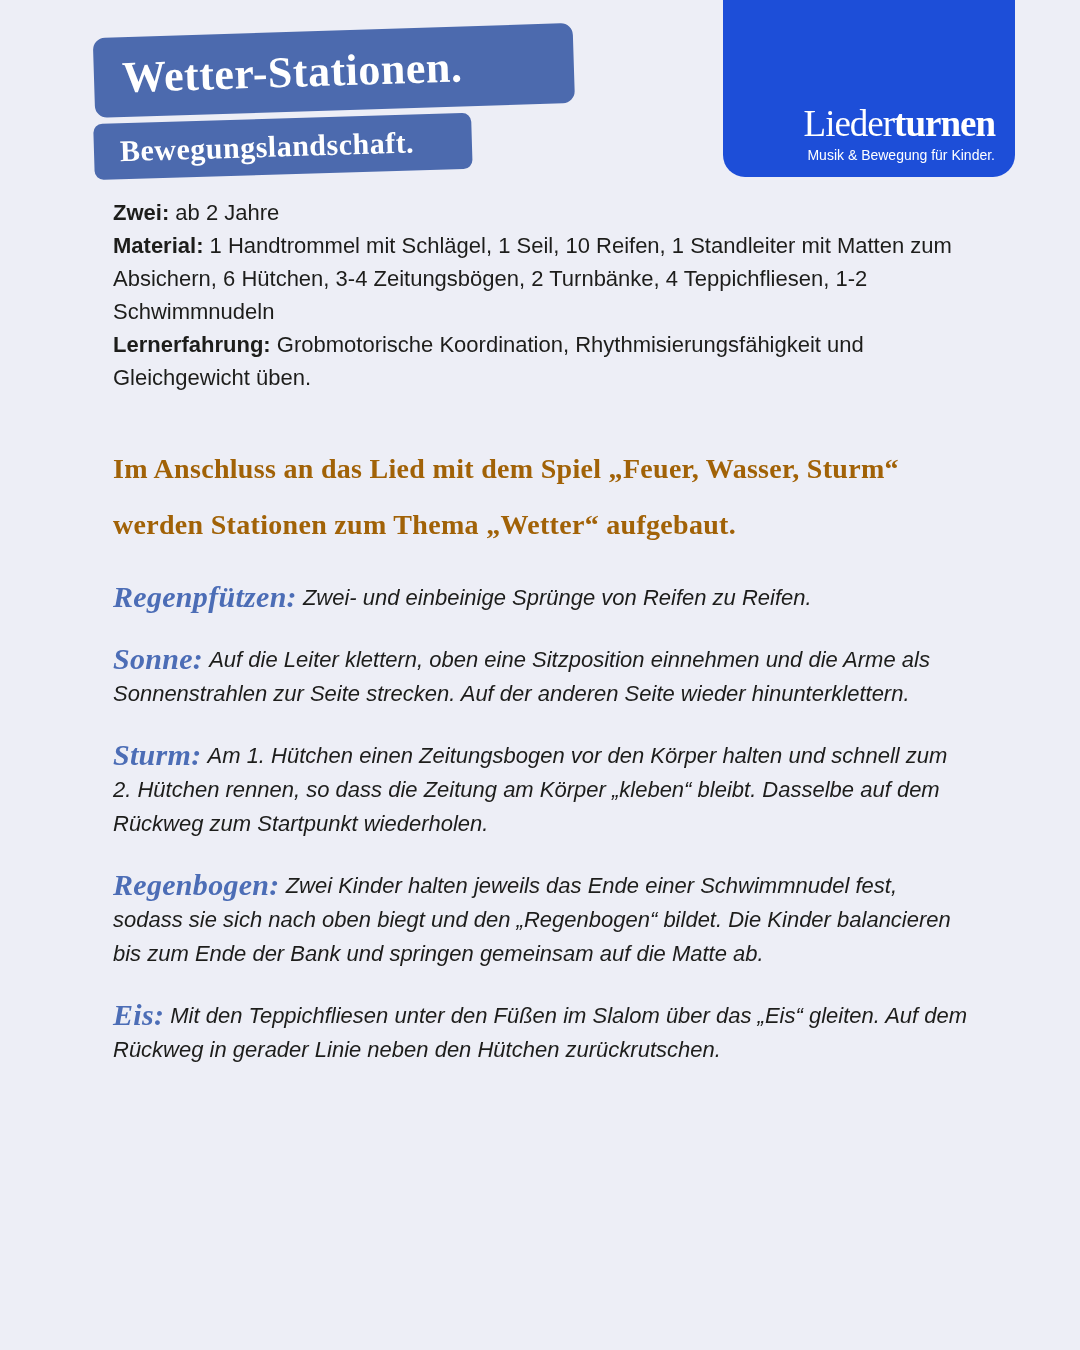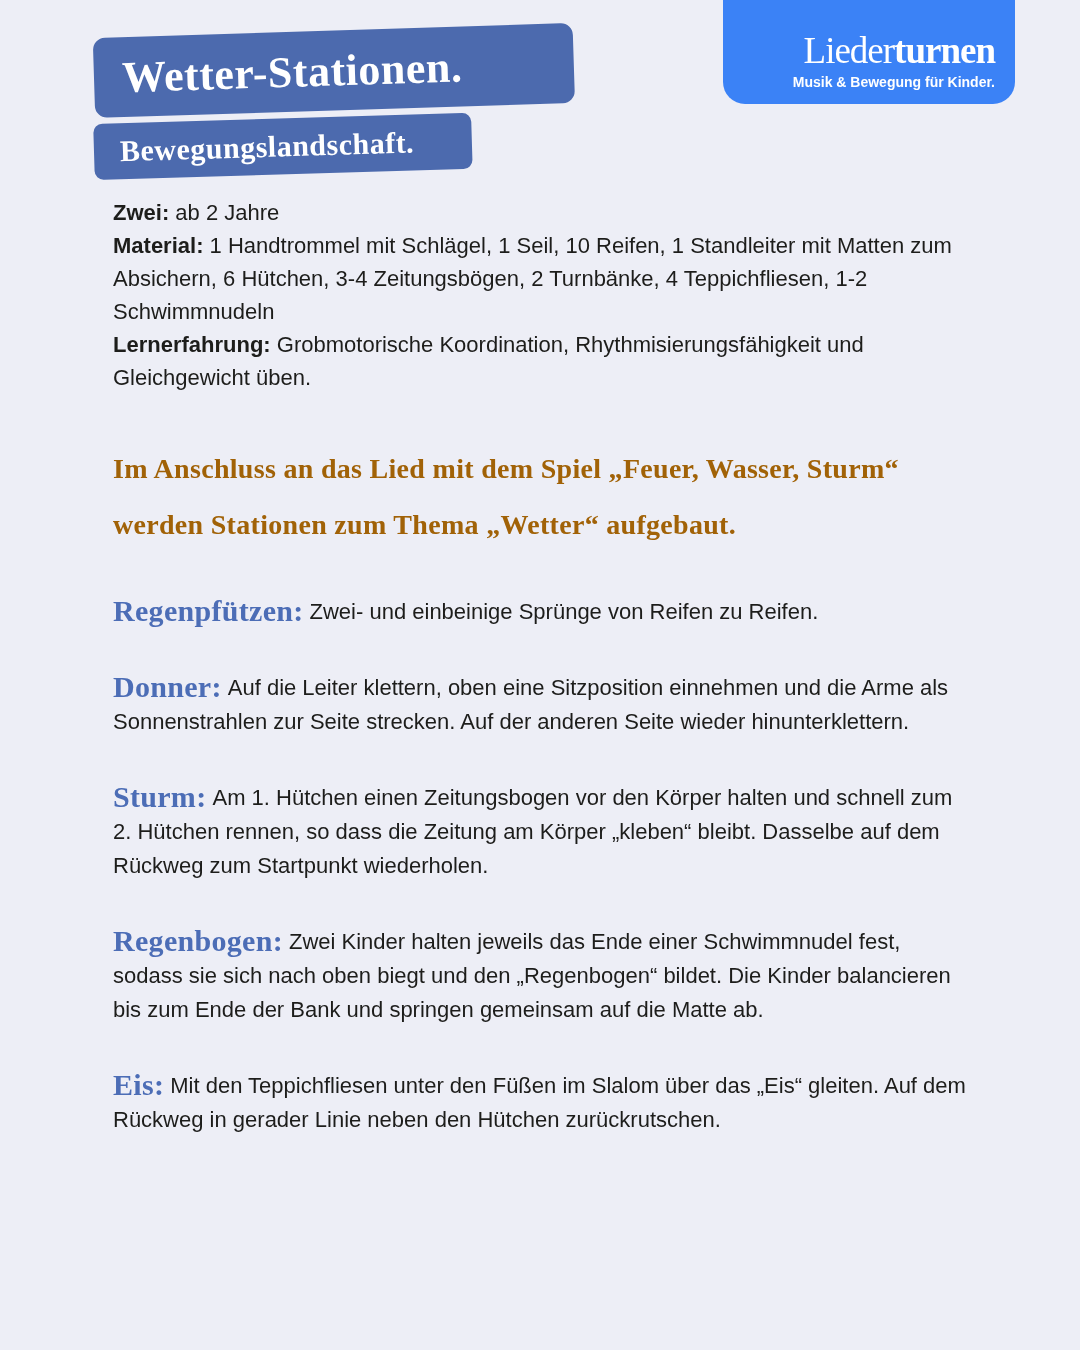--- a/index.html
+++ b/index.html
@@ -14,43 +14,43 @@
     font-family: "Liberation Sans", sans-serif;
     color: #1D1D1B;
   }
 
   
   .logo {
     position: absolute;
     left: 723px;
     top: 0;
     width: 292px;
-    height: 104px;
-    background: #3b82f6;
+    height: 177px;
+    background: #1d4ed8;
     border-radius: 0 0 22px 22px;
     display: flex;
     flex-direction: column;
     justify-content: flex-end;
     align-items: flex-end;
     padding: 8px 20px 14px 16px;
     box-sizing: border-box;
   }
   .logo .brand {
     color: #FFFFFF;
     font-family: cursive;
     font-size: 37px;
     line-height: 1.05;
     white-space: nowrap;
     letter-spacing: -1px;
   }
   .logo .brand-bold  { font-weight: 800; }
   .logo .tagline {
     color: #FFFFFF;
     font-size: 14px;
-    font-weight: 700;
+    font-weight: 400;
     margin-top: 3px;
     white-space: nowrap;
   }
 
   
   .banner {
     position: absolute;
     background: #4C6AAE;
     color: #FFFFFF;
     font-family: cursive;
@@ -104,23 +104,24 @@
     margin: 47px 0 0 0;
     color: #a16207;
     font-family: cursive;
     font-size: 28px;
     font-weight: 700;
     line-height: 56px;
     letter-spacing: 0.3px;
   }
 
   .station {
-    margin: 41px 0 0 0;
+    margin: 27px 0 0 0;
     font-size: 22px;
     line-height: 34px;
+    font-style: italic;
   }
   .station .station-title {
     color: #4C6DB6;
     font-family: cursive;
     font-size: 30px;
     font-weight: 700;
     letter-spacing: 0.3px;
     vertical-align: -2px;
     margin-right: 6px;
   }
@@ -148,21 +149,21 @@
       <p><b>Zwei:</b> <span>ab 2 Jahre</span></p>
       <p><b>Material:</b> <span>1 Handtrommel mit Schlägel, 1 Seil, 10 Reifen, 1 Standleiter mit Matten zum Absichern, 6 Hütchen, 3-4 Zeitungsbögen, 2 Turnbänke, 4 Teppichfliesen, 1-2 Schwimmnudeln</span></p>
       <p><b>Lernerfahrung:</b> <span>Grobmotorische Koordination, Rhythmisierungsfähigkeit und Gleichgewicht üben.</span></p>
     </div>
 
     <p class="intro">Im Anschluss an das Lied mit dem Spiel „Feuer, Wasser, Sturm“ werden Stationen zum Thema „Wetter“ aufgebaut.</p>
 
     <p class="station"><span class="station-title">Regenpfützen:</span><span>Zwei- und einbeinige Sprünge von Reifen zu Reifen.</span></p>
 
 
-    <p class="station"><span class="station-title">Donner:</span><span>Auf die Leiter klettern, oben eine Sitzposition einnehmen und die Arme als Sonnenstrahlen zur Seite strecken. Auf der anderen Seite wieder hinunterklettern.</span></p>
+    <p class="station"><span class="station-title">Sonne:</span><span>Auf die Leiter klettern, oben eine Sitzposition einnehmen und die Arme als Sonnenstrahlen zur Seite strecken. Auf der anderen Seite wieder hinunterklettern.</span></p>
 
     <p class="station"><span class="station-title">Sturm:</span><span>Am 1. Hütchen einen Zeitungsbogen vor den Körper halten und schnell zum 2. Hütchen rennen, so dass die Zeitung am Körper „kleben“ bleibt. Dasselbe auf dem Rückweg zum Startpunkt wiederholen.</span></p>
 
     <p class="station"><span class="station-title">Regenbogen:</span><span>Zwei Kinder halten jeweils das Ende einer Schwimmnudel fest, sodass sie sich nach oben biegt und den „Regenbogen“ bildet. Die Kinder balancieren bis zum Ende der Bank und springen gemeinsam auf die Matte ab.</span></p>
 
     <p class="station"><span class="station-title">Eis:</span><span>Mit den Teppichfliesen unter den Füßen im Slalom über das „Eis“ gleiten. Auf dem Rückweg in gerader Linie neben den Hütchen zurückrutschen.</span></p>
 
   </div>
 </div>
 

